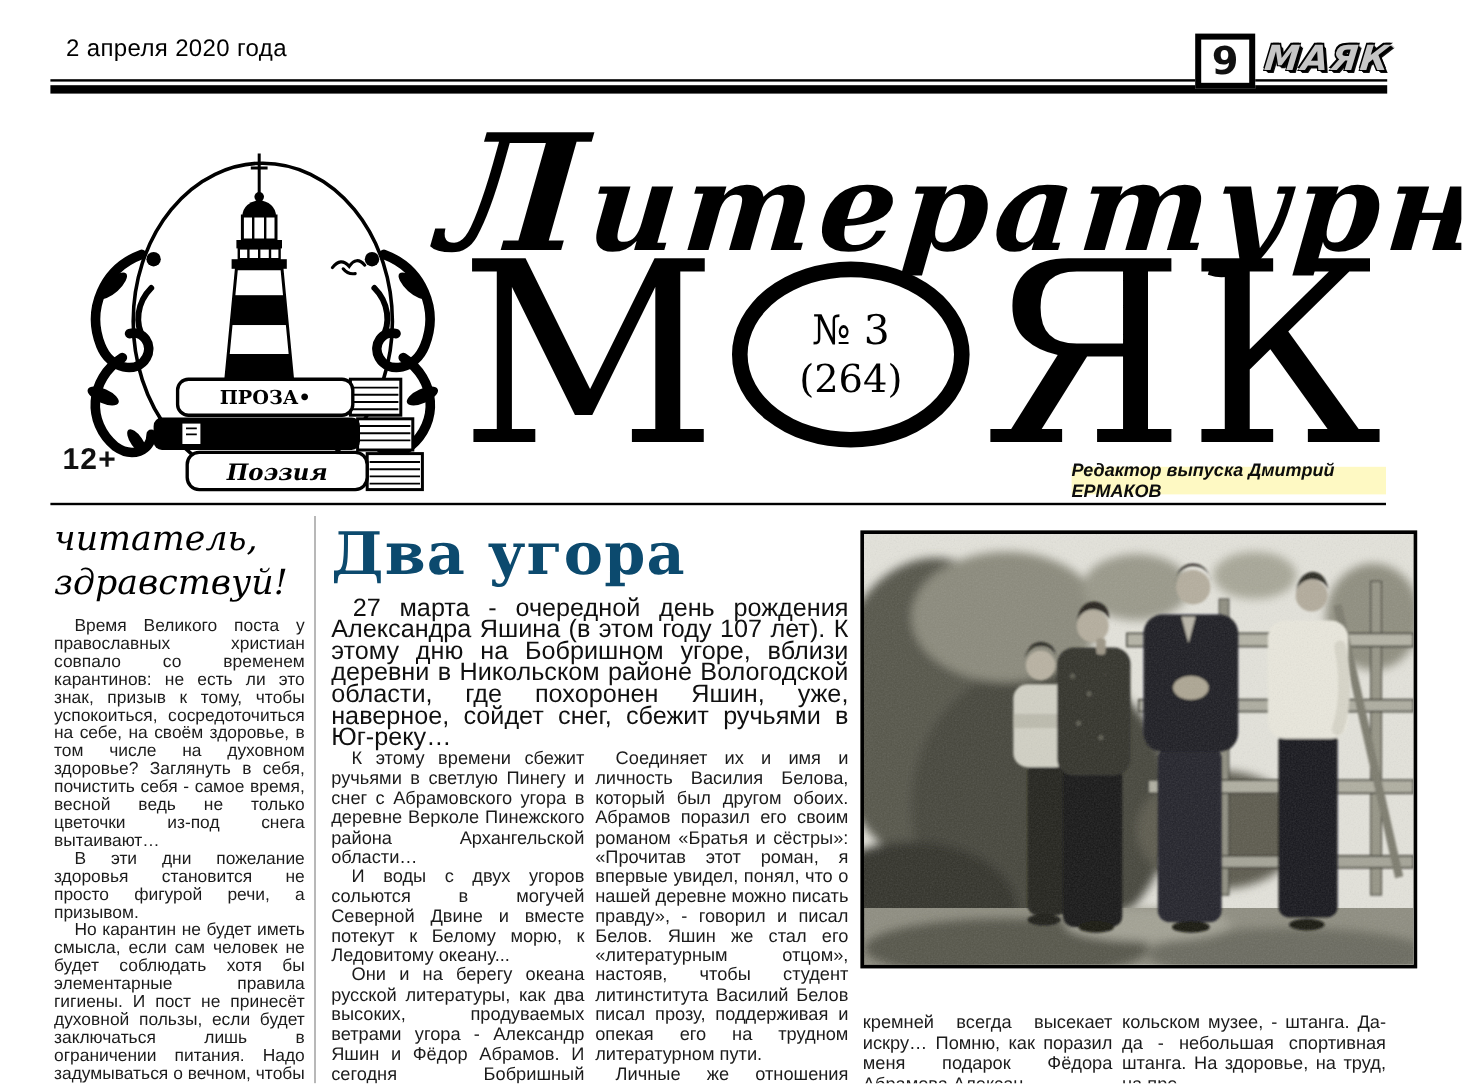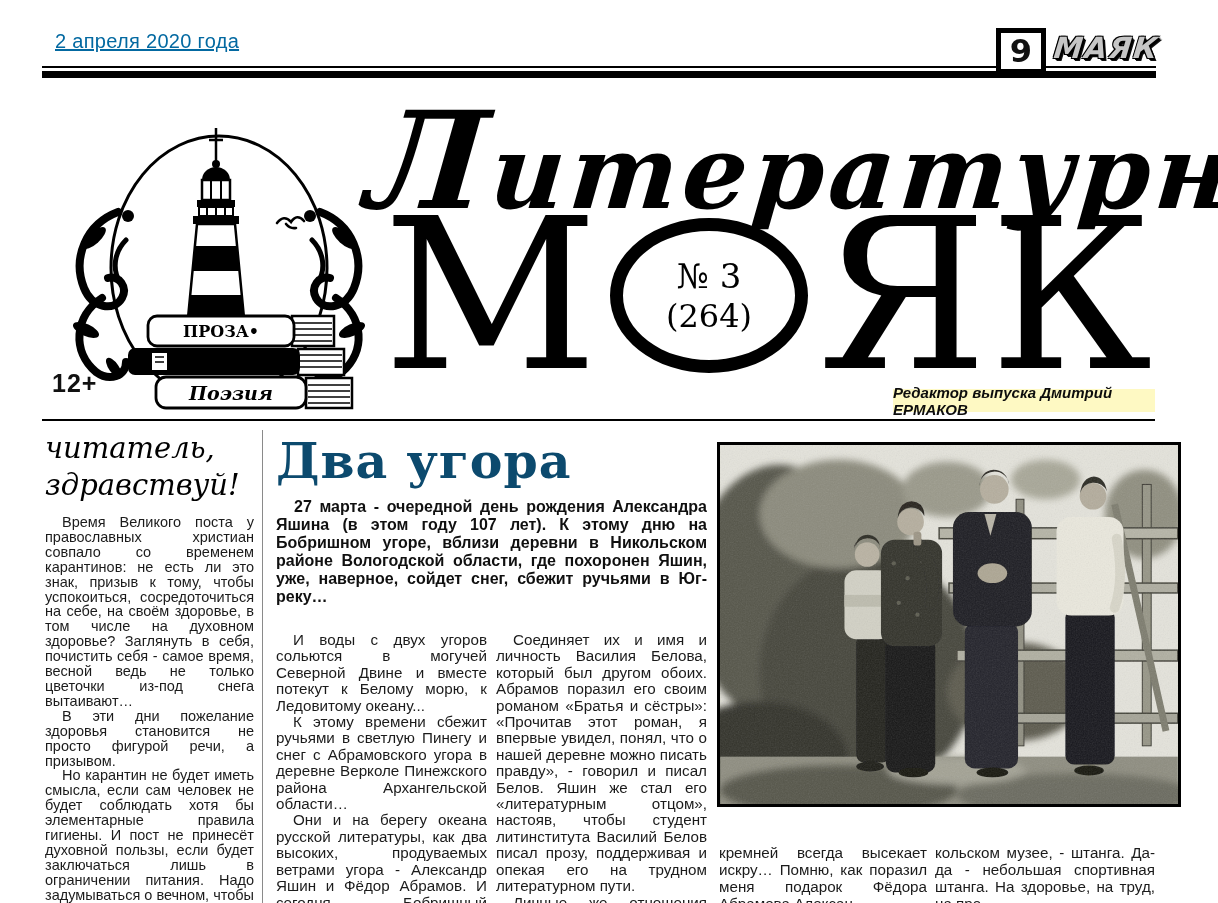--- a/index.html
+++ b/index.html
@@ -5,21 +5,21 @@
   * { box-sizing: border-box; margin: 0; padding: 0; }
   html, body { background: #ffffff; }
   #page {
     position: relative; width: 1218px; height: 903px;
     background: #fff; overflow: hidden; color: #111;
     font-family: "Liberation Sans", "DejaVu Sans", sans-serif;
   }
   .abs { position: absolute; }
 
   
-  .date { left: 55px; top: 30px; font-size: 20px; color: #0369a1; letter-spacing: .3px; text-decoration: underline; }
+  .date { left: 55px; top: 30px; font-size: 20px; color: #000000; letter-spacing: .3px; }
   .rule-thin  { left: 42px; top: 66px;  width: 1114px; height: 2px; background: #000; }
   .rule-thick { left: 42px; top: 71px;  width: 1114px; height: 7px; background: #000; }
   .pagenum-box {
     left: 996px; top: 28px; width: 50px; height: 46px; background: #fff;
     border: 5px solid #000; z-index: 6; display: flex; align-items: center; justify-content: center;
     font-family: "DejaVu Sans", sans-serif; font-weight: bold; font-size: 32px;
   }
   .brand-logo {
     left: 1054px; top: 31px; z-index: 6;
     font-family: "DejaVu Sans", sans-serif; font-weight: bold; font-style: italic;
@@ -70,22 +70,22 @@
     text-indent: 17px; color: #1b1b1b; hyphens: auto;
   }
   .divider-v { left: 262px; top: 430px; width: 1px; height: 473px; background: #8a8a8a; }
 
   .article { left: 276px; top: 433px; width: 431px; }
   .headline {
     font-family: "DejaVu Serif", serif; font-weight: bold; font-size: 49px;
     line-height: 56px; letter-spacing: 1px; margin-bottom: 9px; color: #0c4a6e;
   }
   .lede {
-    font-size: 16px; line-height: 18px; font-weight: bold; text-align: justify;
-    text-indent: 18px; color: #101010; margin-bottom: 26px; hyphens: auto;
+    font-size: 21px; line-height: 18px; font-weight: normal; text-align: justify;
+    text-indent: 18px; color: #101010; margin-bottom: 1px; hyphens: auto;
   }
   .cols { display: flex; gap: 9px; }
   .col { width: 211px; }
   .col p {
     font-size: 15.2px; line-height: 16.4px; text-align: justify;
     text-indent: 17px; color: #1b1b1b; hyphens: auto;
   }
 
   .photo-frame {
     left: 717px; top: 442px; width: 464px; height: 365px;
@@ -216,22 +216,22 @@
     <p>В эти дни пожелание здоровья становится не просто фигурой речи, а призывом.</p>
     <p>Но карантин не будет иметь смысла, если сам человек не будет соблюдать хотя бы элементарные правила гигиены. И пост не принесёт духовной пользы, если будет заключаться лишь в ограничении питания. Надо задумываться о вечном, чтобы жизнь имела</p>
   </div>
   <div class="abs divider-v"></div>
 
   <div class="abs article">
     <h1 class="headline">Два угора</h1>
     <p class="lede">27 марта - очередной день рождения Александра Яшина (в этом году 107 лет). К этому дню на Бобришном угоре, вблизи деревни в Никольском районе Вологодской области, где похоронен Яшин, уже, наверное, сойдет снег, сбежит ручьями в Юг-реку…</p>
     <div class="cols">
       <div class="col">
+        <p>К этому времени сбежит ручьями в светлую Пинегу и снег с Абрамовского угора в деревне Верколе Пинежского района Архангельской области…</p>
         <p>И воды с двух угоров сольются в могучей Северной Двине и вместе потекут к Белому морю, к Ледовитому океану...</p>
-        <p>К этому времени сбежит ручьями в светлую Пинегу и снег с Абрамовского угора в деревне Верколе Пинежского района Архангельской области…</p>
         <p>Они и на берегу океана русской литературы, как два высоких, продуваемых ветрами угора - Александр Яшин и Фёдор Абрамов. И сегодня Бобришный Яшинский угор перекликается с Абрамовским - живым словом, любовью читателей, почитани-</p>
       </div>
       <div class="col">
         <p>Соединяет их и имя и личность Василия Белова, который был другом обоих. Абрамов поразил его своим романом «Братья и сёстры»: «Прочитав этот роман, я впервые увидел, понял, что о нашей деревне можно писать правду», - говорил и писал Белов. Яшин же стал его «литературным отцом», настояв, чтобы студент литинститута Василий Белов писал прозу, поддерживая и опекая его на трудном литературном пути.</p>
         <p>Личные же отношения Яшина и Абрамова не были безоблачными. Да, наверное, и не могло</p>
       </div>
     </div>
   </div>
 
   <div class="abs photo-frame">

